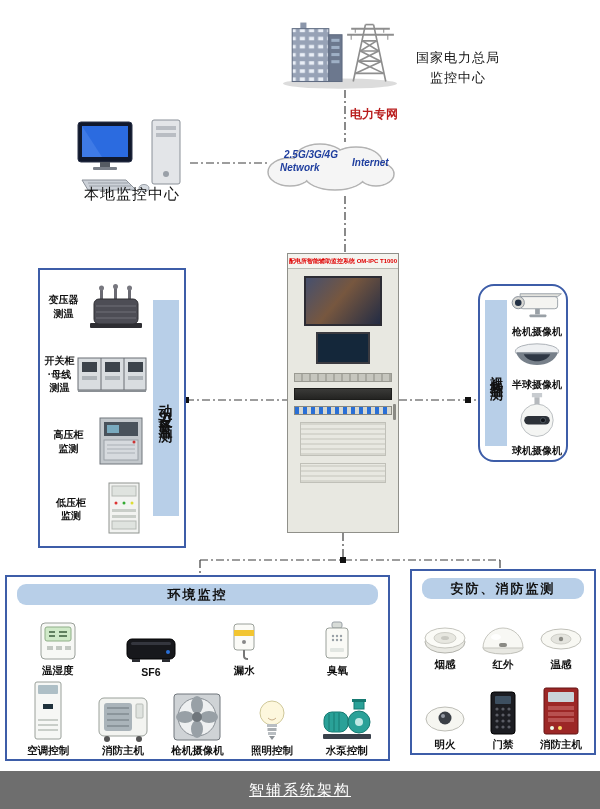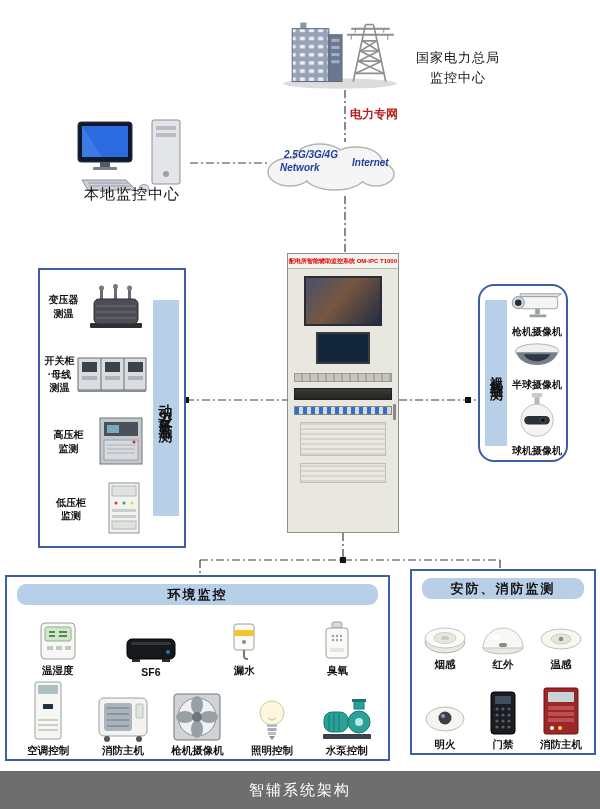--- a/index.html
+++ b/index.html
@@ -52,21 +52,21 @@
   .env-panel { left:5px; top:575px; width:385px; height:186px; }
   .security-panel { left:410px; top:569px; width:186px; height:186px; }
   .panel-header { margin:7px 10px 0; height:21px; background:#b8cfe8; display:flex; align-items:center; justify-content:center; font-size:13px; font-weight:bold; color:#111; letter-spacing:2px;border-radius:9px; }
   .items-row { display:flex; padding:0 4px; }
   .row1 { height:72px; margin-top:4px; }
   .row2 { height:80px; }
   .cell { flex:1; display:flex; flex-direction:column; align-items:center; justify-content:flex-end; gap:2px; padding-bottom:3px; }
   .cell-label { font-size:10.5px; font-weight:600; color:#111; white-space:nowrap; }
   .cell-icon { display:flex; align-items:flex-end; justify-content:center; }
 
-  .footer { left:0; top:771px; width:600px; height:38px; background:#6e6e6e; display:flex; align-items:center; justify-content:center; color:#fff; font-size:15px; letter-spacing:2px; }
+  .footer { left:0; top:771px; width:600px; height:38px; background:#6e6e6e; display:flex; align-items:center; justify-content:center; color:#fff; font-size:15px; letter-spacing:2px;text-decoration:underline; }
 </style>
 </head>
 <body>
 
 <div class="page">
 
   <svg class="connectors" width="600" height="809" viewBox="0 0 600 809">
     <g stroke="#3c3c3c" stroke-width="1.2" stroke-dasharray="8 3 2 3" fill="none">
       <path d="M345 90 V 142"></path>
       <path d="M345 196 V 253"></path>

